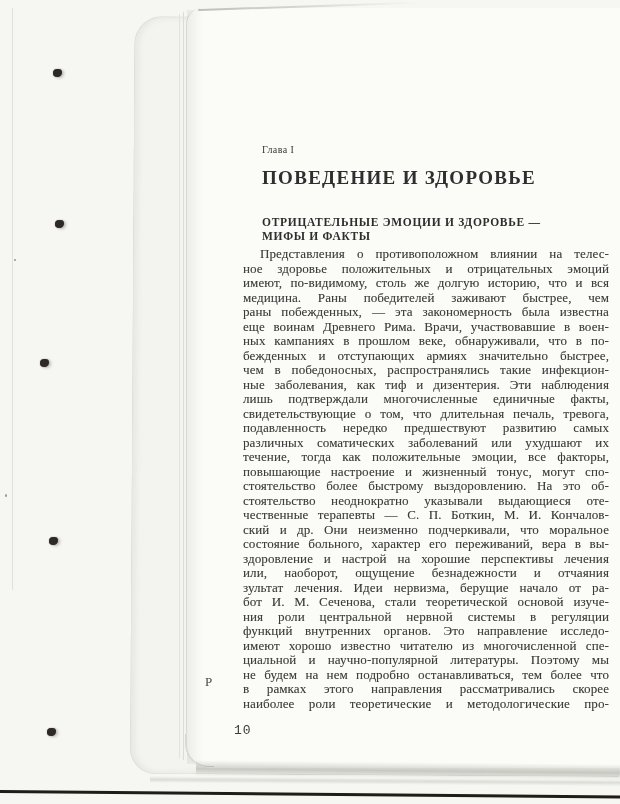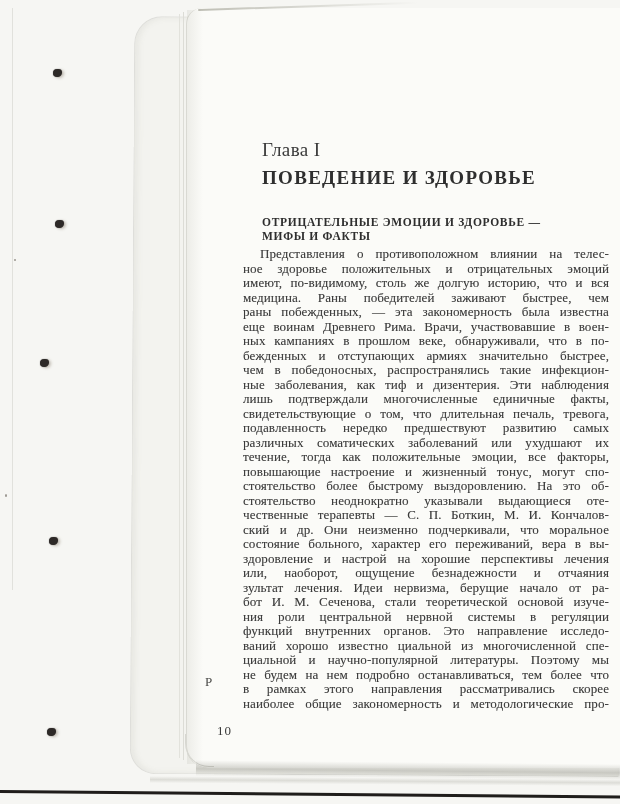--- a/index.html
+++ b/index.html
@@ -35,31 +35,31 @@
   .under-bottom-band{left:150px;top:776px;width:470px;height:7px;
     background:linear-gradient(to bottom,rgba(0,0,0,0),rgba(120,120,105,.20),rgba(0,0,0,0));
     transform:rotate(.4deg);transform-origin:left center;}
   .corner-curve{left:185px;top:734px;width:28px;height:32px;border-left:1px solid #d7d7d1;
     border-bottom:1px solid #d7d7d1;border-bottom-left-radius:24px;background:transparent;}
   .scan-line{left:-2px;top:790px;width:626px;height:3px;background:var(--scan_line,#1f1d1b);
     transform:rotate(.5deg);transform-origin:left center;border-radius:1px;}
 
   
   .text-block{left:243px;top:142px;width:366px;color:var(--ink,#3a3a3a);}
-  .chapter-label{margin-left:19px;font-size:19px;line-height:15px;letter-spacing:.4px;}
+  .chapter-label{margin-left:19px;font-size:10px;line-height:15px;letter-spacing:.4px;}
   .chapter-title{margin-top:12px;margin-left:19px;font-size:19px;line-height:17px;font-weight:bold;
     letter-spacing:1.3px;color:var(--heading_ink,#2e2e2e);}
   .section-title{margin-top:29px;margin-left:19px;font-size:11.5px;line-height:14px;font-weight:bold;
     letter-spacing:.7px;color:var(--heading_ink,#2e2e2e);}
   .body-lines{margin-top:4px;}
   .body-lines .line{font-size:13px;line-height:14.5px;letter-spacing:.1px;
     text-align:justify;text-align-last:justify;white-space:normal;
     text-shadow:.2px .2px .3px rgba(90,90,90,.35);}
   .body-lines .line.indent{text-indent:17px;}
-  .page-number{left:217px;top:723px;font-size:13px;color:var(--ink,#3a3a3a);letter-spacing:1px;}
+  .page-number{left:234px;top:723px;font-size:13px;color:var(--ink,#3a3a3a);letter-spacing:1px;font-family:Liberation Mono, monospace;}
   .underpage-letter{left:205px;top:674px;font-size:13px;color:#4a4a48;}
 </style>
 </head>
 <body style="--ink: #3a3a3a; --heading_ink: #2e2e2e; --paper: #fbfbf8; --under_paper: #f3f3ef; --backing: #f6f6f3; --scan_line: #1f1d1b;">
 
 <div class="abs backing-edge-line"></div>
 <div class="abs punch-hole" style="left:53px;top:69px;"></div>
 <div class="abs punch-hole" style="left:55px;top:220px;"></div>
 <div class="abs punch-hole" style="left:40px;top:359px;"></div>
 <div class="abs punch-hole" style="left:49px;top:537px;"></div>
@@ -108,24 +108,24 @@
       <div class="line">стоятельство неоднократно указывали выдающиеся оте-</div>
       <div class="line">чественные терапевты — С. П. Боткин, М. И. Кончалов-</div>
       <div class="line">ский и др. Они неизменно подчеркивали, что моральное</div>
       <div class="line">состояние больного, характер его переживаний, вера в вы-</div>
       <div class="line">здоровление и настрой на хорошие перспективы лечения</div>
       <div class="line">или, наоборот, ощущение безнадежности и отчаяния</div>
       <div class="line">зультат лечения. Идеи нервизма, берущие начало от ра-</div>
       <div class="line">бот И. М. Сеченова, стали теоретической основой изуче-</div>
       <div class="line">ния роли центральной нервной системы в регуляции</div>
       <div class="line">функций внутренних органов. Это направление исследо-</div>
-      <div class="line">ваний хорошо известно циальной из многочисленной спе-</div>
+      <div class="line">имеют хорошо известно читателю из многочисленной спе-</div>
       <div class="line">циальной и научно-популярной литературы. Поэтому мы</div>
       <div class="line">не будем на нем подробно останавливаться, тем более что</div>
       <div class="line">в рамках этого направления рассматривались скорее</div>
-      <div class="line">наиболее общие закономерность и методологические про-</div>
+      <div class="line">наиболее роли теоретические и методологические про-</div>
     </div>
 </div>
 
 <div class="abs underpage-letter">Р</div>
 <div class="abs page-number">10</div>
 
 <div class="abs scan-line"></div>
 
 </body></html>

